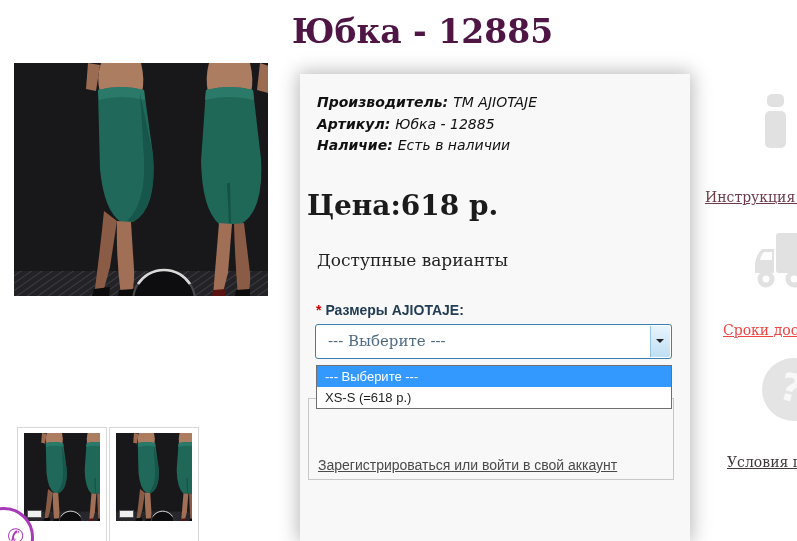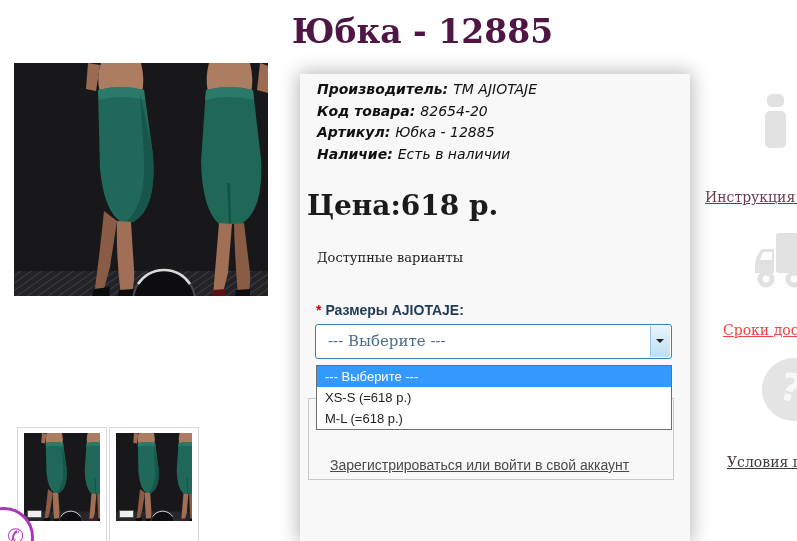--- a/index.html
+++ b/index.html
@@ -25,30 +25,30 @@
     position:absolute;left:-26px;top:507px;width:54px;height:54px;border-radius:50%;
     background:#fff;border:3px solid #a83ab9;cursor:pointer;
   }
   .callback .glyph{position:absolute;right:7px;top:14px;font-size:20px;color:#a83ab9;}
   
   .panel{
     position:absolute;left:300px;top:74px;width:390px;height:467px;
     background:#f8f8f8;box-shadow:0 0 18px 2px rgba(0,0,0,0.28);
   }
   
-  .info-block{position:absolute;left:317px;top:79px;font-size:14px;font-style:italic;color:#111;}
+  .info-block{position:absolute;left:317px;top:92px;font-size:14px;font-style:italic;color:#111;}
   .info-row{line-height:21.5px;white-space:nowrap;}
   .info-label{font-weight:bold;margin-right:5px;}
   .price{
     position:absolute;left:307px;top:189px;
     font-family:"DejaVu Serif",serif;font-weight:bold;font-size:28px;color:#1b1b1b;
   }
   .variants{
     position:absolute;left:317px;top:250px;
-    font-family:"DejaVu Serif",serif;font-size:13px;color:#222;
+    font-family:"DejaVu Serif",serif;font-size:17px;color:#222;
   }
   
   .size-label{position:absolute;left:316px;top:302px;font-family:"Liberation Sans",sans-serif;
     font-weight:bold;font-size:14px;color:#223c55;}
   .req{color:#d40000;margin-right:4px;font-weight:bold;}
   .select{
     position:absolute;left:315px;top:324px;width:355px;height:33px;background:#fff;
     border:1px solid #3c7fb1;border-radius:3px;cursor:pointer;z-index:4;
   }
   .select-value{
@@ -63,21 +63,21 @@
     content:"";position:absolute;left:5px;top:13px;
     border:4.5px solid transparent;border-top-color:#222;border-bottom:none;
   }
   
   .cartbox{
     position:absolute;left:308px;top:398px;width:364px;height:80px;
     border:1px solid #c8c8c8;z-index:1;
   }
   .register-link{
     position:absolute;left:9px;bottom:6px;font-family:"Liberation Sans",sans-serif;
-    font-size:14px;color:#4a4a4a;text-decoration:underline;cursor:pointer;white-space:nowrap;margin-left:12px;
+    font-size:14px;color:#4a4a4a;text-decoration:underline;cursor:pointer;white-space:nowrap;
   }
   
   .dropdown{
     position:absolute;left:316px;top:365px;width:354px;background:#fff;
     border:1px solid #6f6f6f;z-index:6;
     font-family:"Liberation Sans",sans-serif;font-size:13px;color:#1e1e1e;
   }
   .opt{height:21px;line-height:21px;padding-left:8px;cursor:pointer;white-space:nowrap;}
   .opt.highlight{background:#3399ff;color:#fff;}
   
@@ -169,23 +169,20 @@
   <span class="glyph">✆</span>
 </div>
 
 <div class="panel"></div>
 
 <div class="info-block">
   <div class="info-row">
     <span class="info-label">Производитель:</span><span>ТМ AJIOTAJE</span>
   </div>
   <div class="info-row">
-    <span class="info-label">Код товара:</span><span>82654-20</span>
-  </div>
-  <div class="info-row">
     <span class="info-label">Артикул:</span><span>Юбка - 12885</span>
   </div>
   <div class="info-row">
     <span class="info-label">Наличие:</span><span>Есть в наличии</span>
   </div>
 </div>
 
 <div class="price">Цена:618 р.</div>
 <div class="variants">Доступные варианты</div>
 
@@ -198,21 +195,20 @@
   <span class="select-arrow"></span>
 </div>
 
 <div class="cartbox">
   <a class="register-link">Зарегистрироваться или войти в свой аккаунт</a>
 </div>
 
 <div class="dropdown">
   <div class="opt highlight">--- Выберите ---</div>
   <div class="opt">XS-S (=618 р.)</div>
-  <div class="opt">M-L (=618 р.)</div>
 </div>
 
 <div class="icon-info">
   <div class="dot"></div>
     <div class="stem"></div>
 </div>
 <a class="rail-link link-1">Инструкция п</a>
 
 <svg class="icon-truck" viewBox="0 0 72 66">
   <rect x="24" y="4" width="52" height="40" rx="3" fill="#e1e1e1"></rect>

